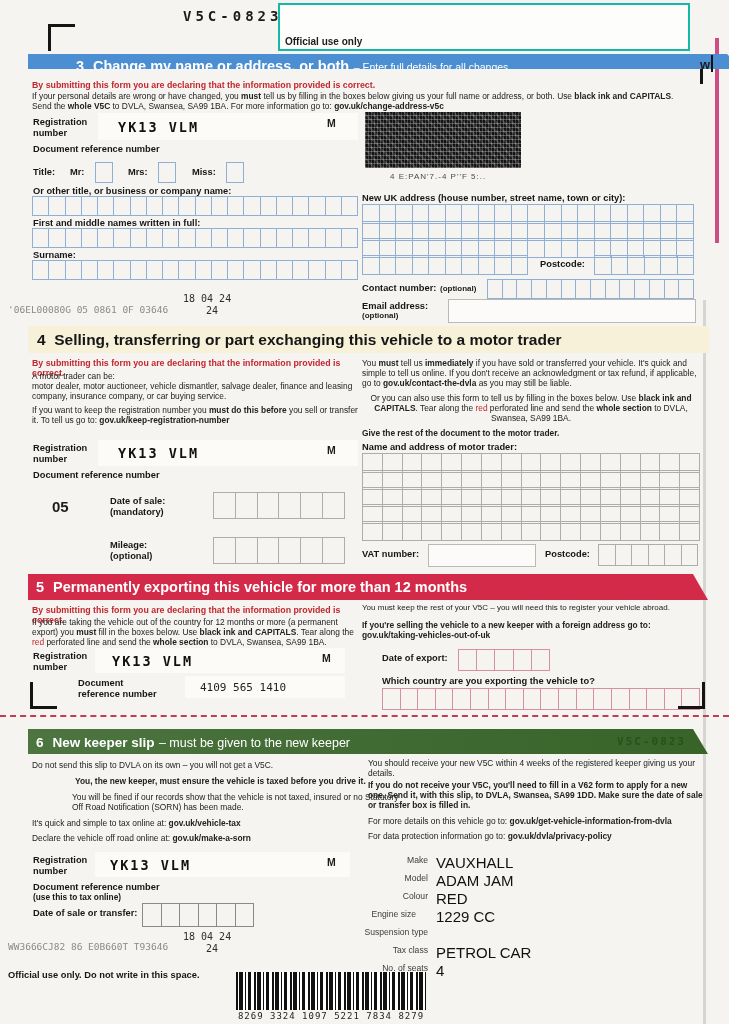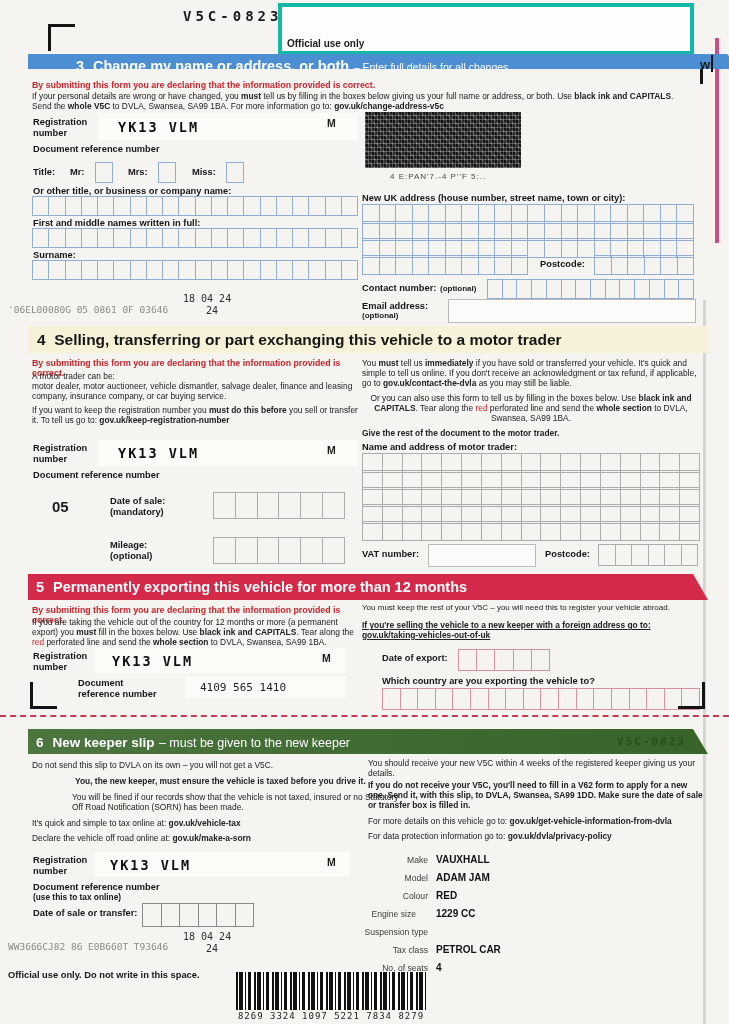--- a/index.html
+++ b/index.html
@@ -4,21 +4,21 @@
 <style>
   html,body{margin:0;padding:0;}
   body{width:729px;height:1024px;background:#e8e7e3;font-family:"Liberation Sans",sans-serif;}
   #page{position:relative;width:729px;height:1024px;background:#f5f4f0;overflow:hidden;
         color:#1c1c1c;}
   .abs{position:absolute;}
   .b{font-weight:bold;}
   .red{color:#c4262e;}
   
   .v5c-top{font-family:"DejaVu Sans Mono",monospace;font-weight:bold;font-size:14px;letter-spacing:4px;color:#1b1b1b;}
-  .official-box{border:4px solid #14b8a6;background:#fdfdfb;}
+  .official-box{border:2px solid #14b8a6;background:#fdfdfb;}
   .official-box .lbl{position:absolute;left:5px;bottom:2px;font-size:10px;font-weight:bold;}
   .bracket{width:24px;height:24px;}
   .bl-tl{border-top:3px solid #141414;border-left:3px solid #141414;}
   .bl-tr{border-top:3px solid #141414;border-right:3px solid #141414;}
   .bl-bl{border-bottom:3px solid #141414;border-left:3px solid #141414;}
   .bl-br{border-bottom:3px solid #141414;border-right:3px solid #141414;}
   .pink-line{width:4px;background:#cb4d83;}
   
   .hdr{color:#fff;overflow:hidden;white-space:nowrap;}
   .slant{clip-path:polygon(0 0,calc(100% - 15px) 0,100% 100%,0 100%);}
@@ -58,21 +58,21 @@
   .cbox{border:1px solid #8fb0d4;background:transparent;}
   .inputbox{border:1px solid #b9b9b5;background:#fcfbf9;}
   .redact{background:#141414;
     background-image:repeating-linear-gradient(0deg,rgba(255,255,255,.28) 0 1px,transparent 1px 4px),
                      repeating-linear-gradient(90deg,rgba(255,255,255,.22) 0 1px,transparent 1px 3px),
                      repeating-linear-gradient(47deg,rgba(255,255,255,.14) 0 2px,transparent 2px 6px);}
   .smudge{font-size:8px;color:#4a4a46;filter:blur(.5px);letter-spacing:1px;}
   .perf{height:0;border-top:2.5px dashed #c43b55;}
   .bignum{font-size:15px;font-weight:bold;}
   .vlabel{font-size:8.6px;color:#3c3c3a;text-align:right;}
-  .vvalue{font-size:10px;font-weight:bold;color:#111;text-align:right;}
+  .vvalue{font-size:15px;font-weight:normal;color:#111;text-align:right;}
   .barcode{background:repeating-linear-gradient(90deg,#111 0 2px,#fff 2px 3px,#111 3px 7px,#fff 7px 9px,#111 9px 10px,#fff 10px 12px,#111 12px 15px,#fff 15px 18px);}
   .bcnum{font-family:"DejaVu Sans Mono",monospace;font-size:9px;color:#222;text-align:center;letter-spacing:1px;}
   .edge-shadow{width:3px;background:rgba(120,120,115,.25);}
 </style>
 </head>
 <body>
 
 <div id="page">
 
   <div class="abs v5c-top" style="left:183px;top:8px;">V5C-0823</div>
@@ -450,21 +450,21 @@
     </div>
 
   <div class="abs hdr hdr5 slant" style="left:28px;top:574px;width:672px;height:26px;">
     <span class="hnum">5</span>&nbsp;
     <span class="htitle">Permanently exporting this vehicle for more than 12 months</span>
   </div>
 
   <div class="abs decl" style="left:32px;top:605px;width:330px;">By submitting this form you are declaring that the information provided is correct.</div>
   <div class="abs para" style="left:32px;top:617px;width:330px;"><span>If you are taking the vehicle out of the country for 12 months or more (a permanent export) you </span><span class="b">must</span><span> fill in the boxes below. Use </span><span class="b">black ink and CAPITALS</span><span>. Tear along the </span><span class="red">red</span><span> perforated line and send the </span><span class="b">whole section</span><span> to DVLA, Swansea, SA99 1BA.</span></div>
   <div class="abs para" style="left:362px;top:603px;width:340px;font-size:8px;">You must keep the rest of your V5C – you will need this to register your vehicle abroad.</div>
-  <div class="abs para" style="left:362px;top:620px;width:340px;text-decoration:underline;"><span class="b">If you're selling the vehicle to a new keeper with a foreign address go to: </span><span class="b">gov.uk/taking-vehicles-out-of-uk</span></div>
+  <div class="abs para" style="left:362px;top:620px;width:340px;"><span class="b">If you're selling the vehicle to a new keeper with a foreign address go to: </span><span class="b">gov.uk/taking-vehicles-out-of-uk</span></div>
 
   <div class="abs white-strip" style="left:95px;top:648px;width:250px;height:25px;"></div>
   <div class="abs lab" style="left:33px;top:651px;width:70px;">Registration number</div>
   <div class="abs plate" style="left:112px;top:653px;">YK13 VLM</div>
   <div class="abs mmark" style="left:322px;top:652px;">M</div>
 
   <div class="abs lab" style="left:78px;top:678px;">Document</div>
   <div class="abs lab" style="left:78px;top:689px;">reference number</div>
   <div class="abs white-strip" style="left:185px;top:676px;width:160px;height:22px;"></div>
   <div class="abs mono" style="left:200px;top:681px;font-size:11px;color:#222;">4109 565 1410</div>

